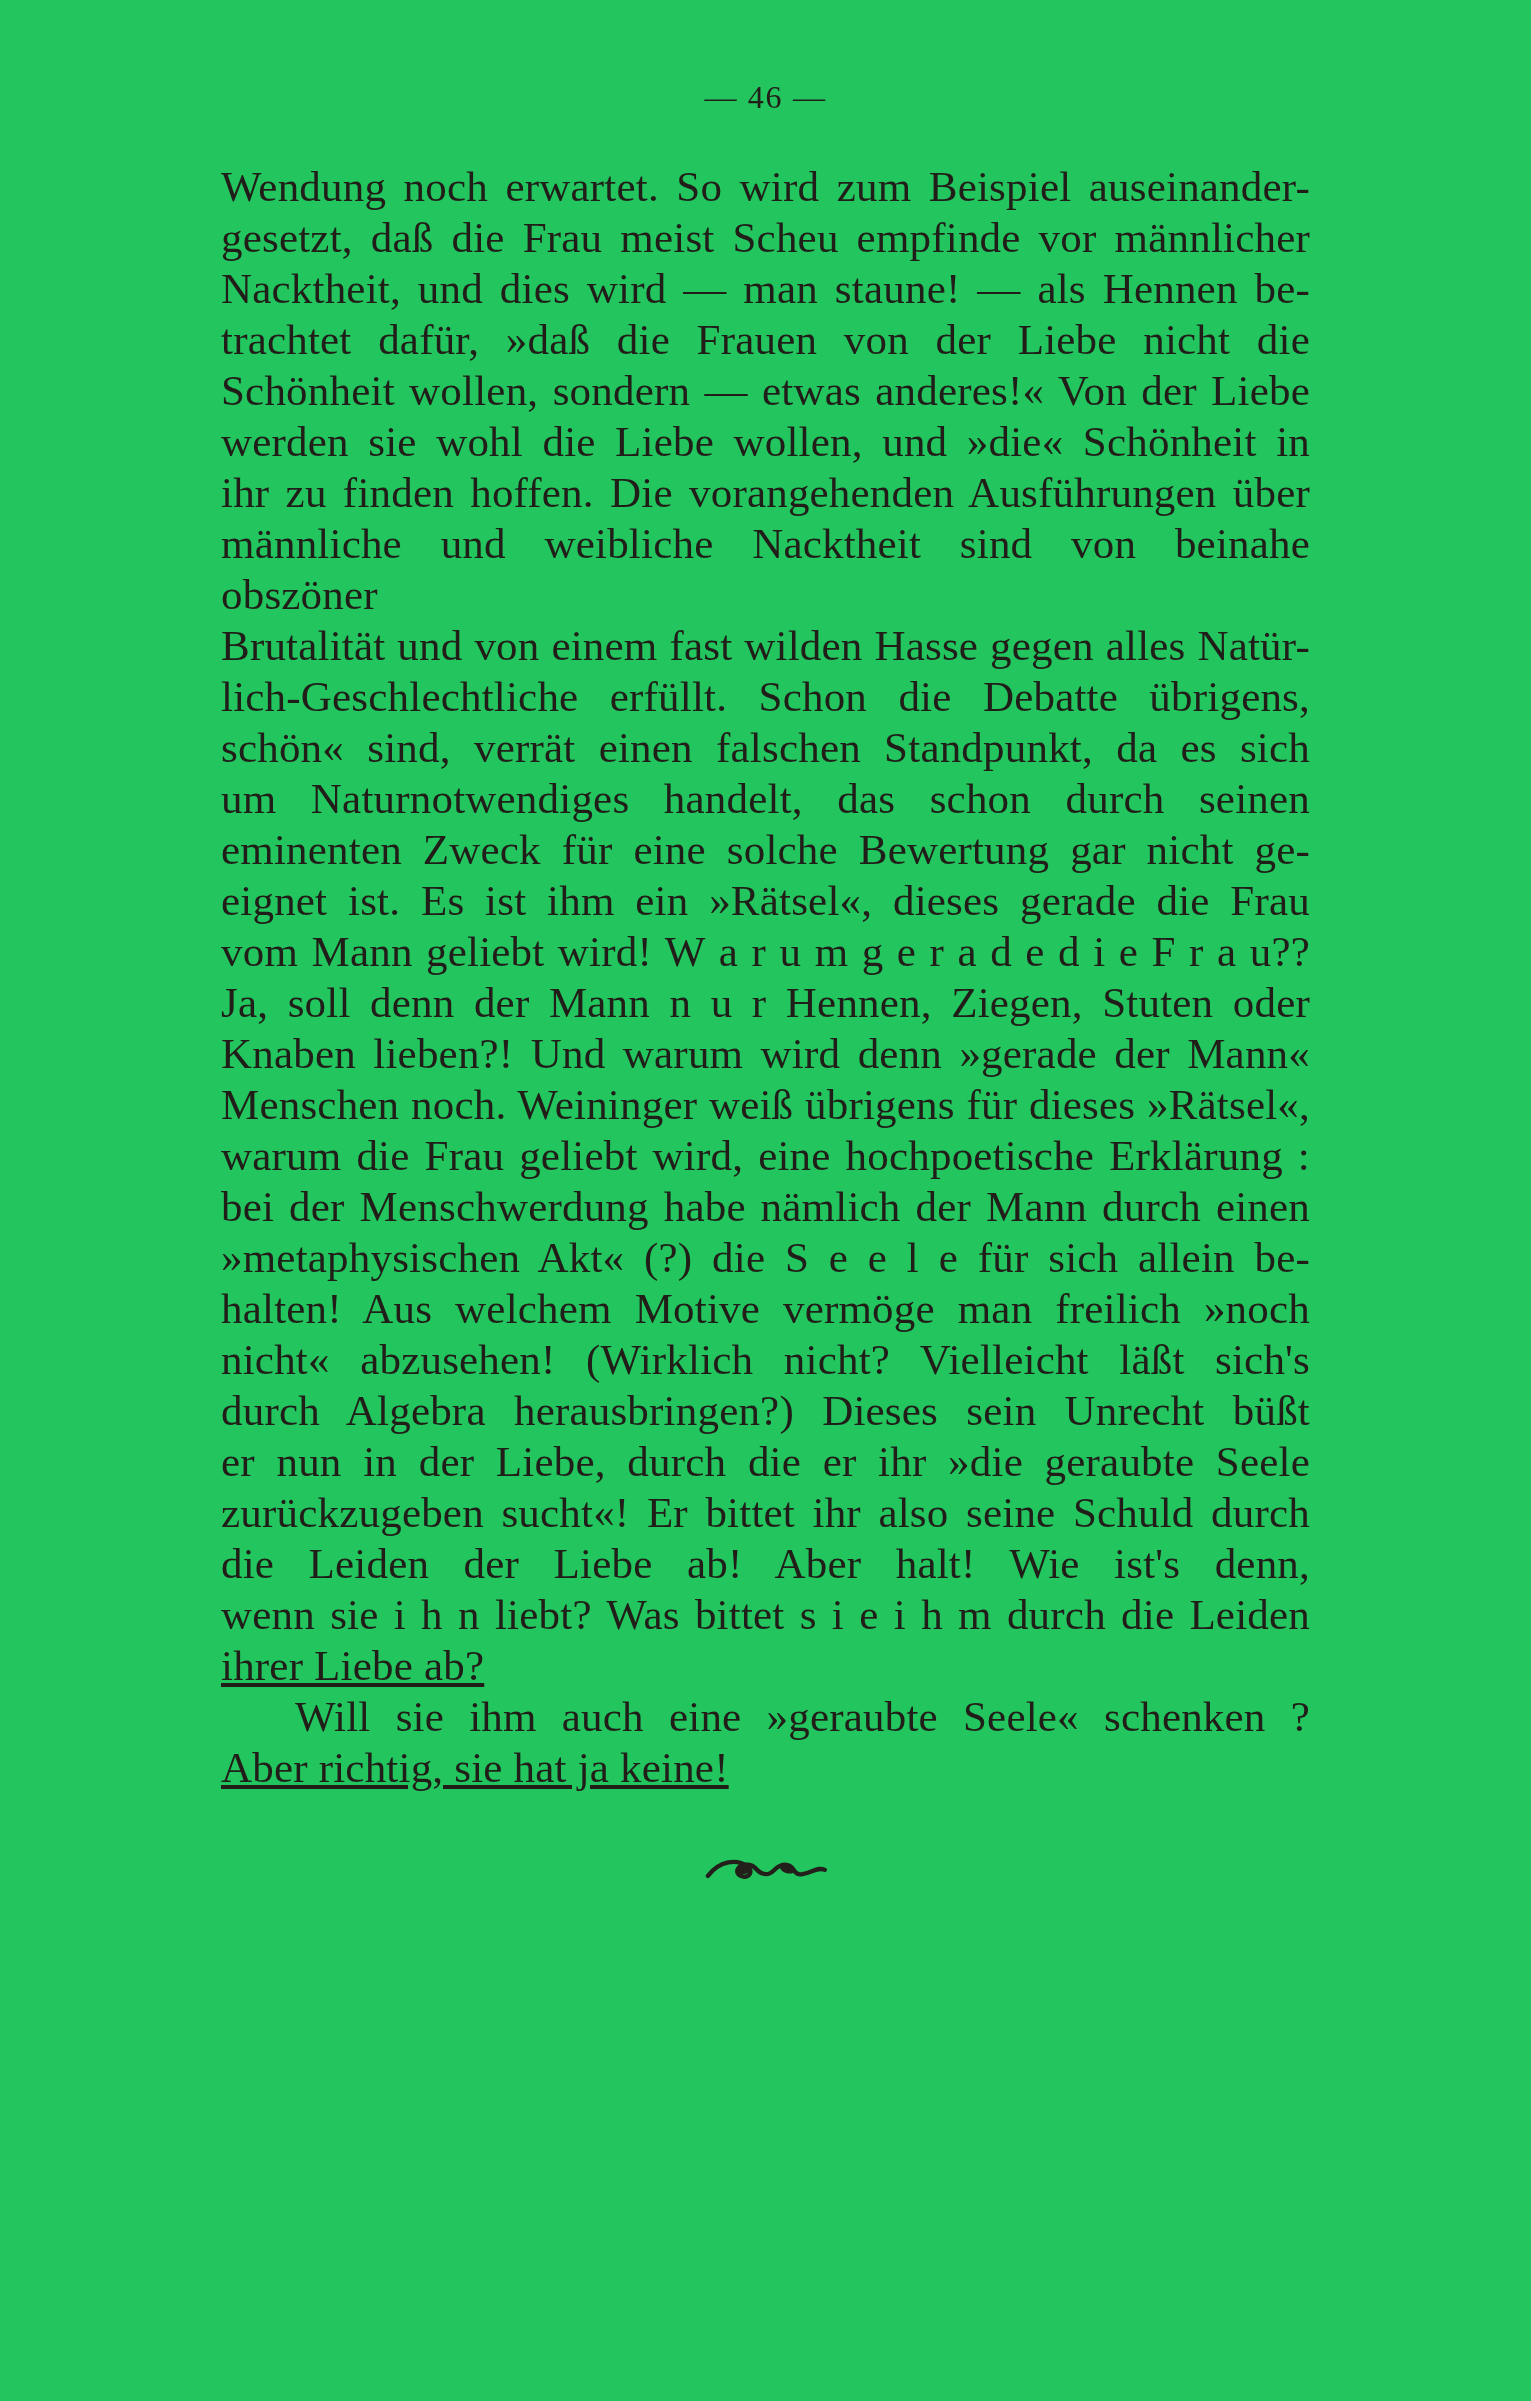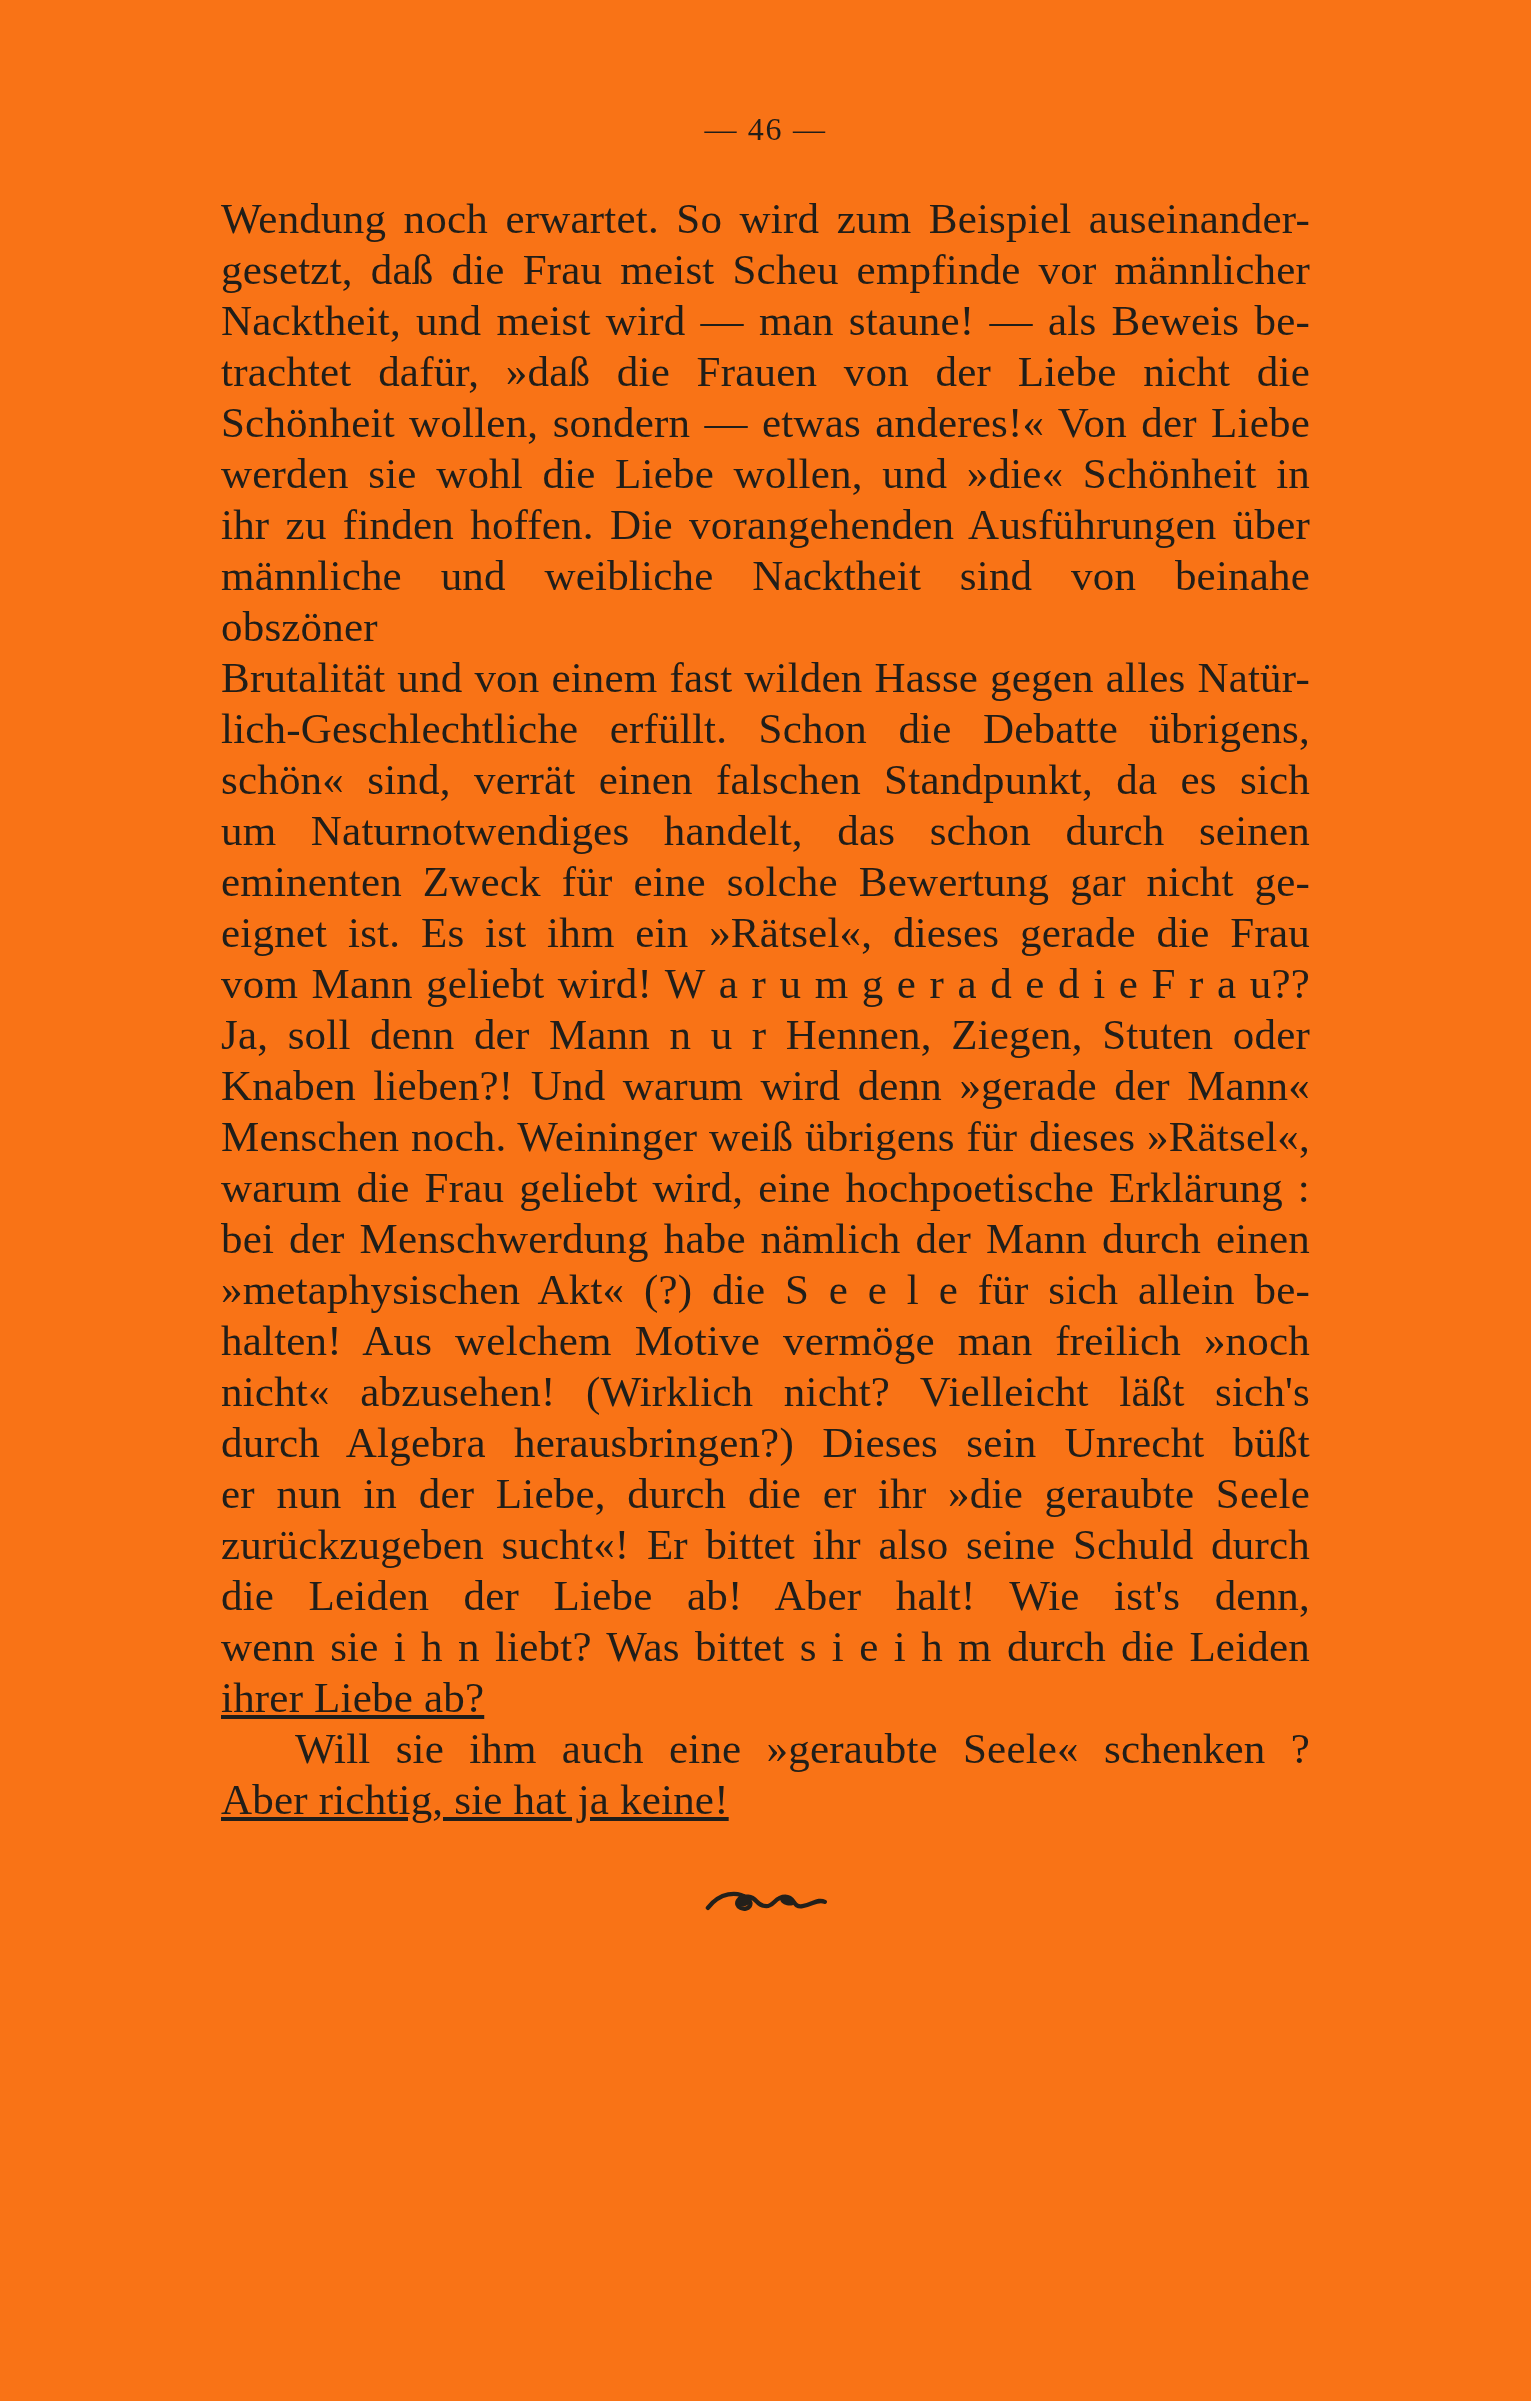--- a/index.html
+++ b/index.html
@@ -6,23 +6,23 @@
     margin: 0;
     padding: 0;
   }
   body {
     background: #fcfbf7;
   }
   .page {
     position: relative;
     width: 1531px;
     height: 2401px;
-    background: #f97316;
+    background: #22c55e;
     box-sizing: border-box;
-    padding-top: 111px;
+    padding-top: 79px;
     font-family: "Liberation Serif", "DejaVu Serif", serif;
     color: #211e19;
     overflow: hidden;
   }
   .page-number {
     text-align: center;
     font-size: 32px;
     letter-spacing: 1.7px;
     margin-bottom: 45px;
   }
@@ -57,21 +57,21 @@
 </head>
 <body>
 
 <div class="page">
 
   <div class="page-number">—  46  —</div>
 
   <div class="text-block">
       <div class="line">Wendung noch erwartet.  So wird zum Beispiel auseinander-</div>
       <div class="line">gesetzt, daß die Frau meist Scheu empfinde vor männlicher</div>
-      <div class="line">Nacktheit, und meist wird — man staune! — als Beweis be-</div>
+      <div class="line">Nacktheit, und dies wird — man staune! — als Hennen be-</div>
       <div class="line">trachtet dafür, »daß die Frauen von der Liebe nicht die</div>
       <div class="line">Schönheit wollen, sondern — etwas anderes!«  Von der Liebe</div>
       <div class="line">werden sie wohl die Liebe wollen, und »die« Schönheit in</div>
       <div class="line">ihr zu finden hoffen.  Die vorangehenden Ausführungen über</div>
       <div class="line">männliche und weibliche Nacktheit sind von beinahe obszöner</div>
       <div class="line">Brutalität und von einem fast wilden Hasse gegen alles Natür-</div>
       <div class="line">lich-Geschlechtliche erfüllt.  Schon die Debatte übrigens,</div>
       <div class="line">schön« sind, verrät einen falschen Standpunkt, da es sich</div>
       <div class="line">um Naturnotwendiges handelt, das schon durch seinen</div>
       <div class="line">eminenten Zweck für eine solche Bewertung gar nicht ge-</div>

